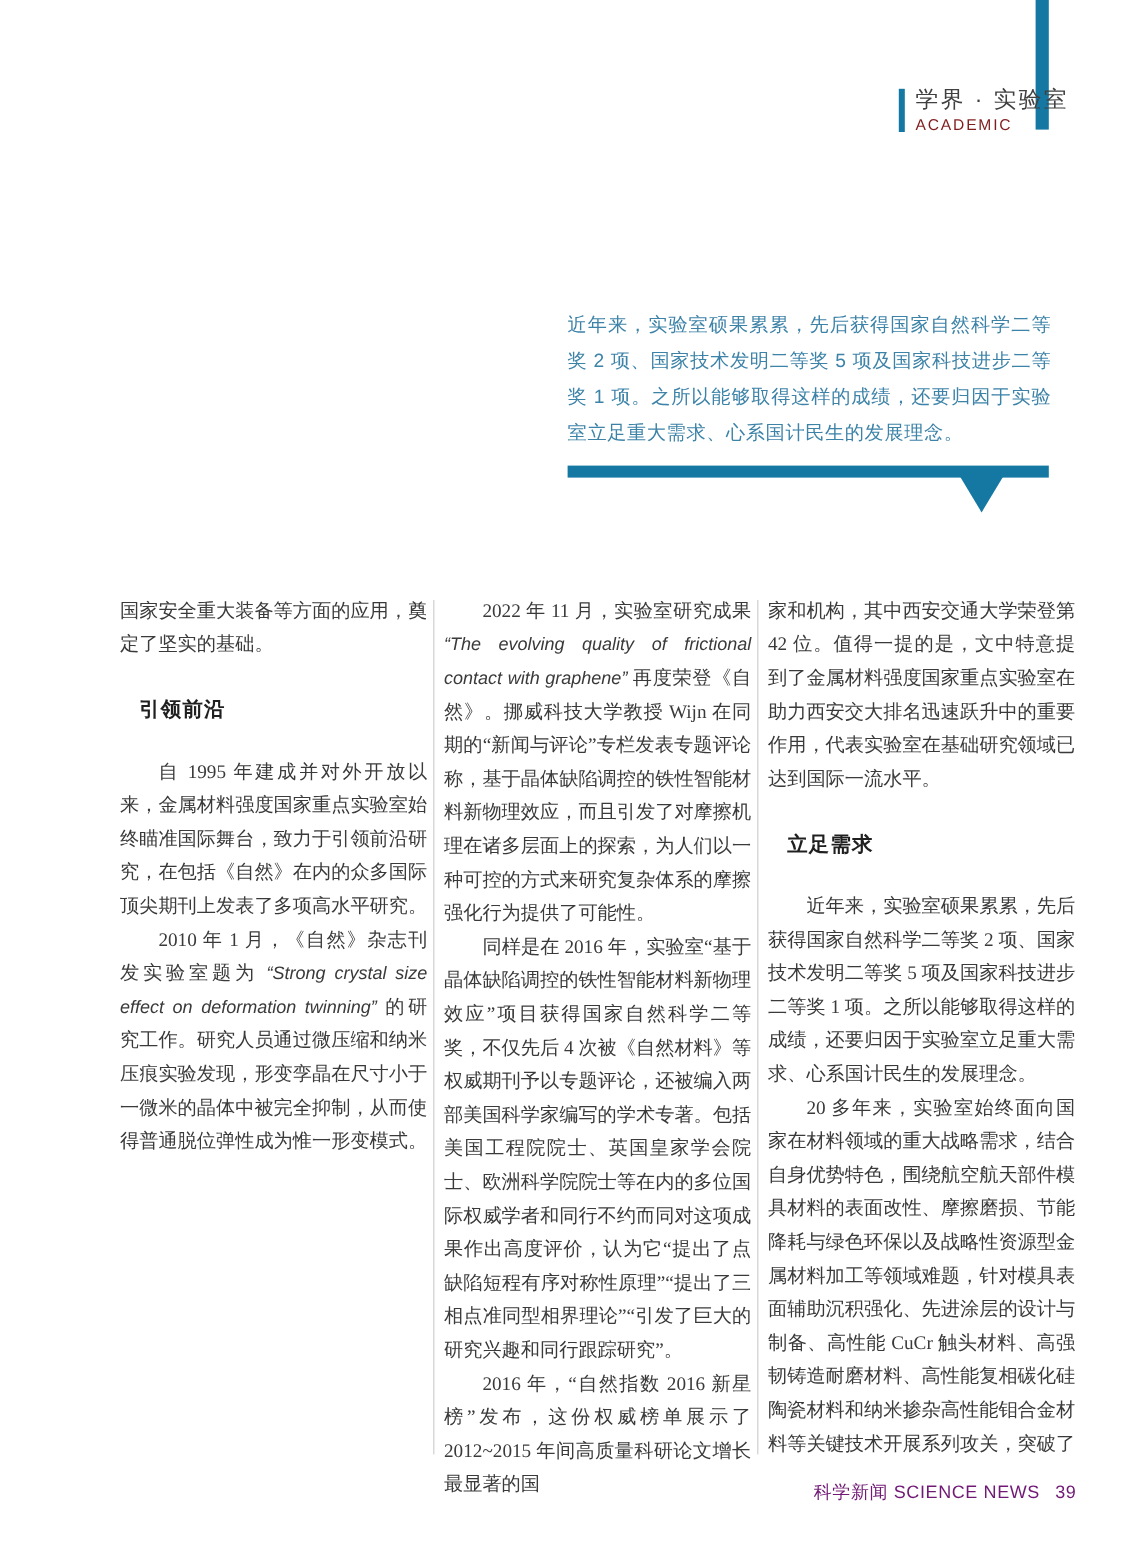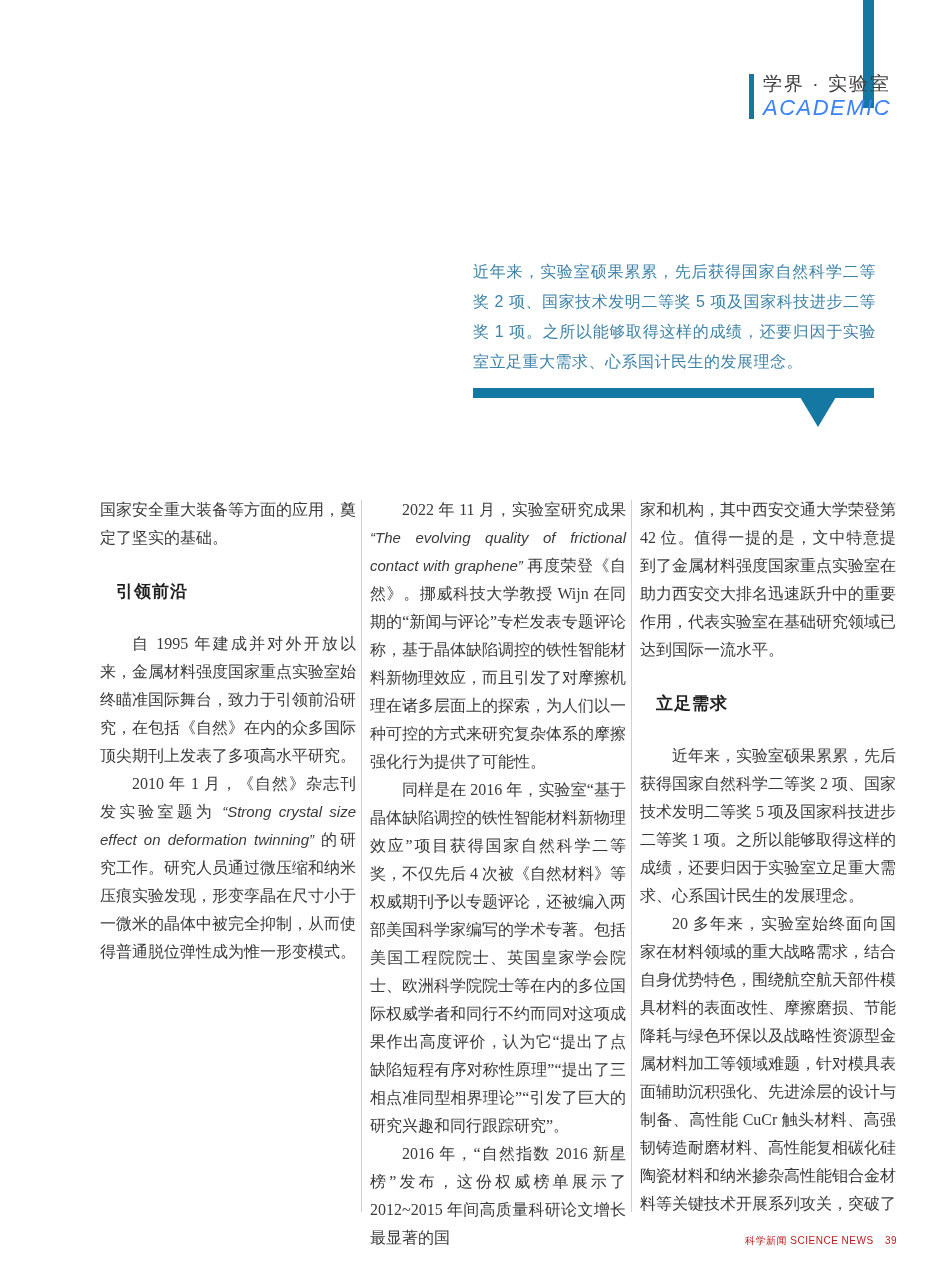--- a/index.html
+++ b/index.html
@@ -6,21 +6,21 @@
   .page{
     position:relative;width:942px;height:1287px;background:#ffffff;
     overflow:hidden;font-family:"Liberation Sans",sans-serif;
   }
   
   .corner-bar{position:absolute;left:863px;top:0;width:11px;height:108px;background:#1578a3;}
   
   .kicker{position:absolute;left:749px;top:74px;display:flex;align-items:stretch;}
   .kicker-bar{width:5px;background:#1578a3;margin-right:9px;}
   .kicker-cn{font-size:19px;color:#404040;letter-spacing:2px;line-height:1.0;}
-  .kicker-en{font-size:22px;color:#3b82f6;letter-spacing:1.5px;line-height:1.0;margin-top:4px;font-style:italic;}
+  .kicker-en{font-size:13px;color:#7f1d1d;letter-spacing:1.5px;line-height:1.0;margin-top:4px;}
   
   .pullquote{
     position:absolute;left:473px;top:257px;width:403px;
     font-size:16px;line-height:30px;color:#3d83a8;text-align:justify;
     letter-spacing:0.5px;
   }
   .quote-rule{position:absolute;left:473px;top:388px;width:401px;height:10px;background:#1578a3;}
   .quote-arrow{
     position:absolute;left:800px;top:397px;width:0;height:0;
     border-left:18px solid transparent;border-right:18px solid transparent;
@@ -42,21 +42,21 @@
     font-size:17px;font-weight:bold;color:#1f1f1f;
     margin:26px 0 24px 16px;letter-spacing:1px;
   }
   .en{font-family:Liberation Sans, sans-serif;font-style:italic;font-size:15px;}
   .divider{position:absolute;top:500px;height:712px;width:1px;background:#cfcfcf;}
   .divider-1{left:361px;}
   .divider-2{left:631px;}
   
   .footer{
     position:absolute;top:1234px;right:45px;
-    font-size:10px;color:#b91c1c;letter-spacing:0.5px;white-space:nowrap;
+    font-size:15px;color:#701a75;letter-spacing:0.5px;white-space:nowrap;
   }
   .footer .pgno{margin-left:8px;}
 </style>
 </head>
 <body>
 
 <div class="page">
 
   <div class="corner-bar"></div>
 

